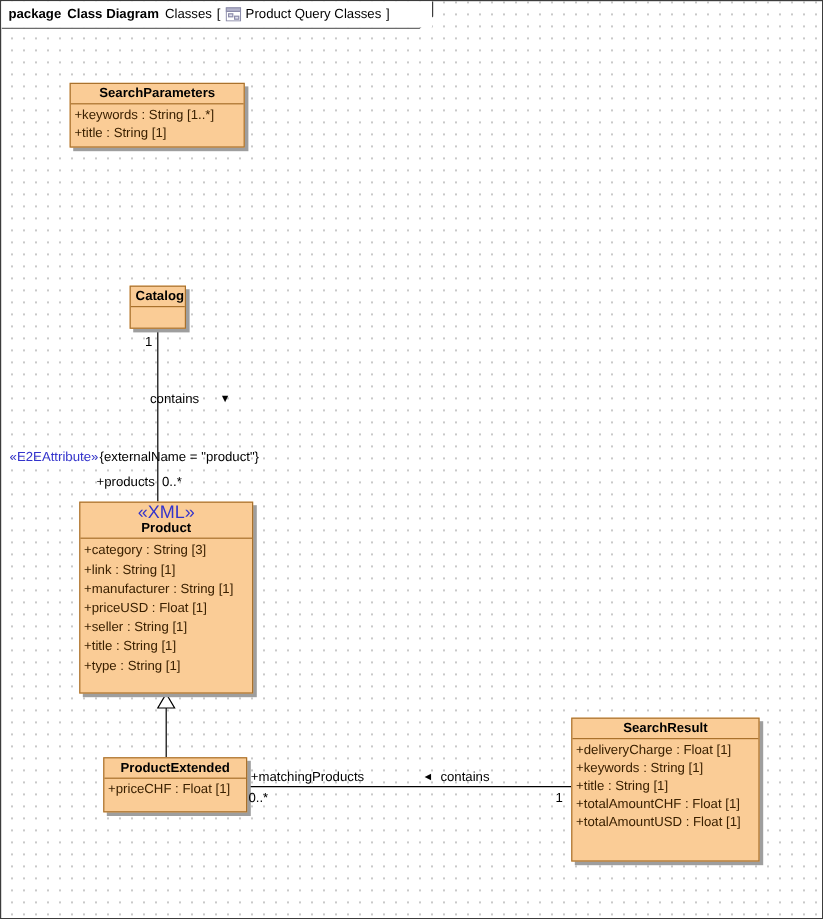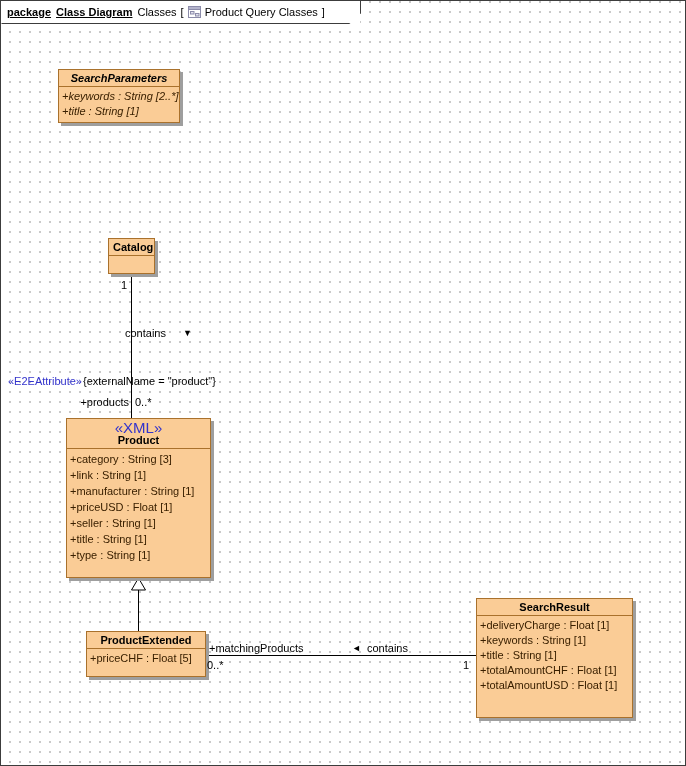--- a/index.html
+++ b/index.html
@@ -19,21 +19,21 @@
   }
   
   #frame-tab{
     position:absolute;left:0;top:0;height:22px;width:359px;
     background:#ffffff;
     display:flex;align-items:center;
     padding-left:6px;box-sizing:border-box;
     white-space:nowrap;
     z-index:3;
   }
-  #frame-tab .bold{font-weight:bold;margin-right:5px;text-decoration:underline;}
+  #frame-tab .bold{font-weight:bold;margin-right:5px;}
   #frame-tab .plain{margin-right:4px;text-align:center;}
   #frame-tab .bracket{margin-right:4px;}
   #frame-tab .diagicon{display:inline-block;width:13px;height:12px;margin-right:4px;}
   
   .uml-class{
     position:absolute;
     background:#FACC96;
     border:1px solid #A9712C;
     box-shadow:3px 3px 0 #9e9e9e;
     box-sizing:border-box;
@@ -98,24 +98,24 @@
         <rect x="0.5" y="0.5" width="12" height="11" fill="#ffffff" stroke="#8c8caa"></rect>
         <rect x="0.5" y="0.5" width="12" height="3" fill="#b4b4cc" stroke="#8c8caa"></rect>
         <rect x="2.5" y="5.5" width="3.5" height="2.5" fill="#e0e0ee" stroke="#8c8caa"></rect>
         <rect x="7.5" y="7.5" width="3.5" height="2.5" fill="#e0e0ee" stroke="#8c8caa"></rect>
       </svg>
     </span>
     <span class="plain">Product Query Classes</span>
     <span class="bracket">]</span>
   </div>
 
-  <div class="uml-class" id="cls-searchparameters" style="left:57px;top:68px;width:122px;height:54px;font-style:italic;">
+  <div class="uml-class" id="cls-searchparameters" style="left:57px;top:68px;width:146px;height:54px;">
     <div class="name-compartment">SearchParameters</div>
     <div class="attr-compartment">
-      <div class="attr">+keywords : String [2..*]</div>
+      <div class="attr">+keywords : String [1..*]</div>
       <div class="attr">+title : String [1]</div>
     </div>
   </div>
 
   <div class="uml-class" id="cls-catalog" style="left:107px;top:237px;width:47px;height:36px;">
     <div class="name-compartment">Catalog</div>
     <div class="attr-compartment" style="min-height:12px;"></div>
   </div>
 
   <div class="uml-class" id="cls-product" style="left:65px;top:417px;width:145px;height:160px;">
@@ -130,21 +130,21 @@
       <div class="attr">+priceUSD : Float [1]</div>
       <div class="attr">+seller : String [1]</div>
       <div class="attr">+title : String [1]</div>
       <div class="attr">+type : String [1]</div>
     </div>
   </div>
 
   <div class="uml-class" id="cls-productextended" style="left:85px;top:630px;width:120px;height:46px;">
     <div class="name-compartment">ProductExtended</div>
     <div class="attr-compartment">
-      <div class="attr">+priceCHF : Float [5]</div>
+      <div class="attr">+priceCHF : Float [1]</div>
     </div>
   </div>
 
   <div class="uml-class" id="cls-searchresult" style="left:475px;top:597px;width:157px;height:120px;">
     <div class="name-compartment">SearchResult</div>
     <div class="attr-compartment">
       <div class="attr">+deliveryCharge : Float [1]</div>
       <div class="attr">+keywords : String [1]</div>
       <div class="attr">+title : String [1]</div>
       <div class="attr">+totalAmountCHF : Float [1]</div>

